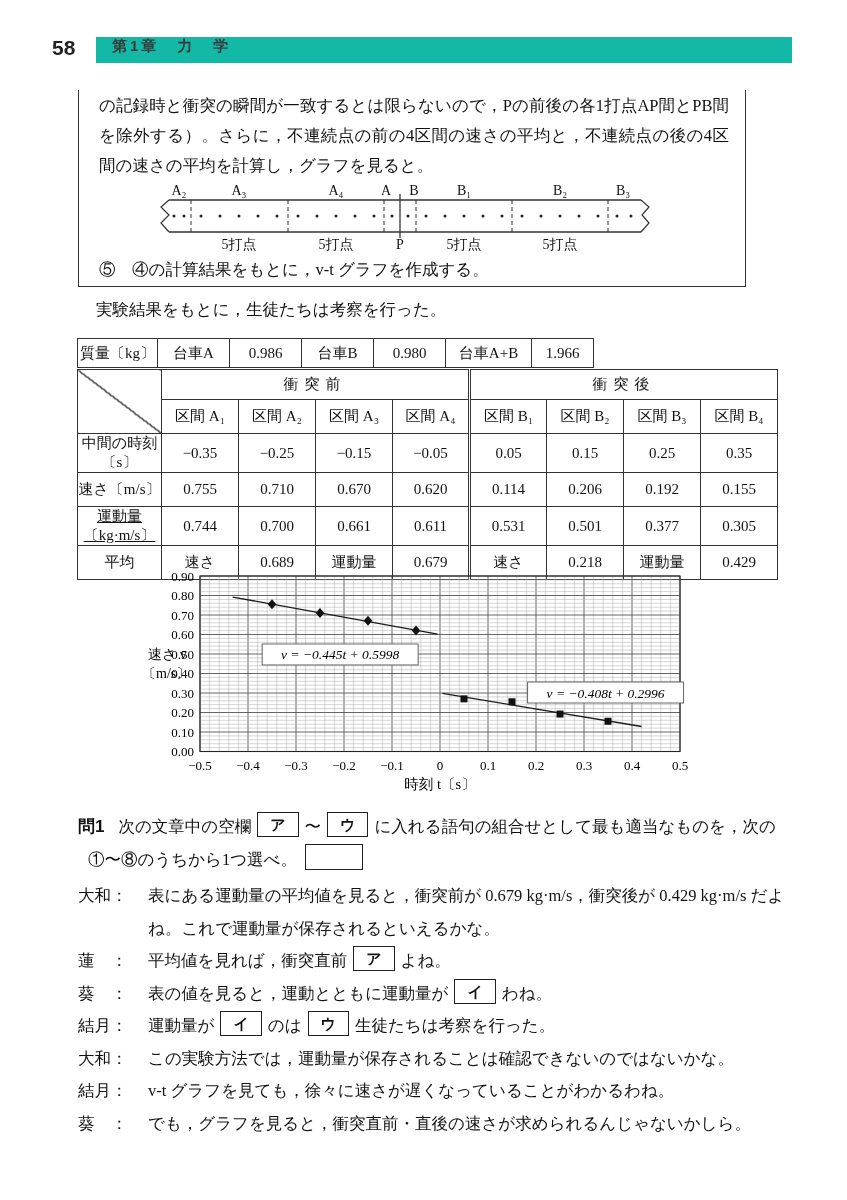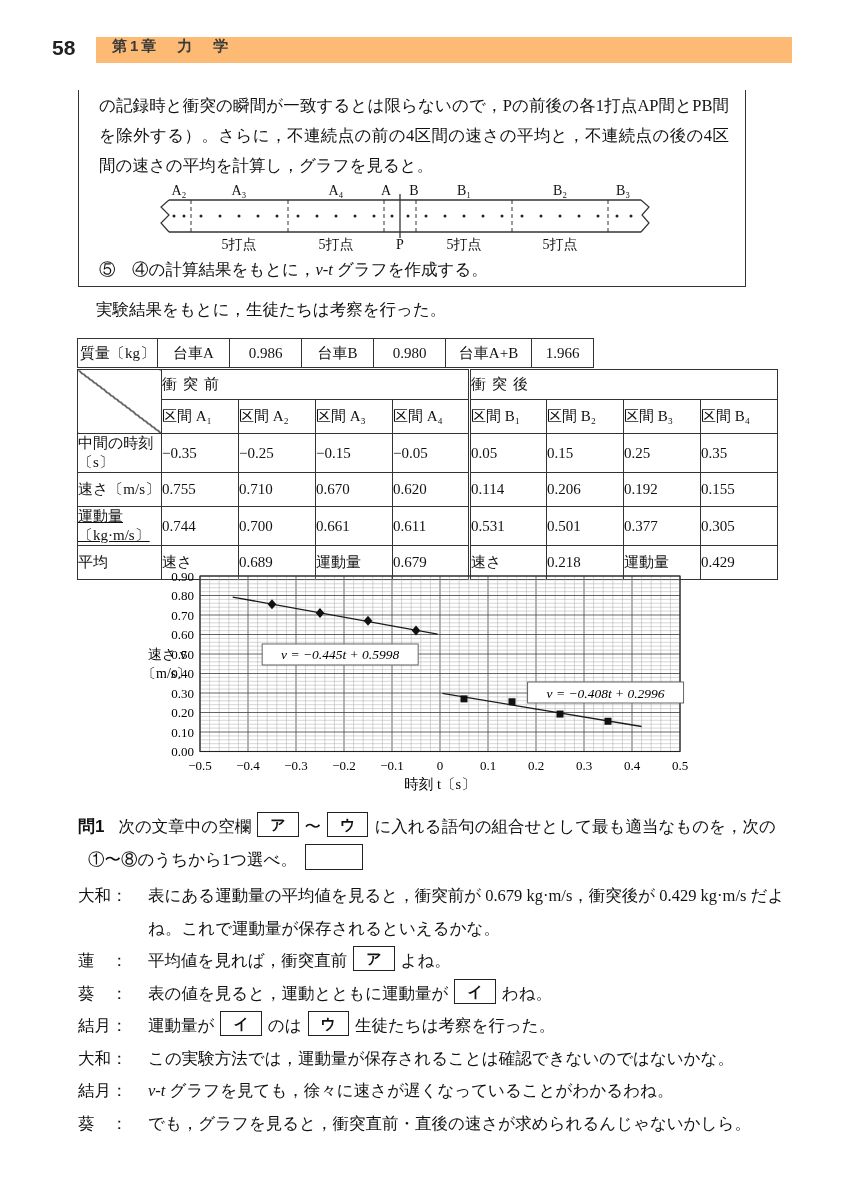--- a/index.html
+++ b/index.html
@@ -1,56 +1,56 @@
 <!DOCTYPE html>
 <html><head>
 <meta charset="utf-8">
 <style>
   html,body{margin:0;padding:0;background:#fff;}
   #page{position:relative;width:847px;height:1200px;background:#fff;overflow:hidden;
         font-family:"Liberation Serif","DejaVu Serif",serif;color:#111;}
   .abs{position:absolute;}
   #page-number{left:52px;top:36px;font:bold 21px "Liberation Sans","DejaVu Sans",sans-serif;color:#222;}
-  #chapter-bar{left:96px;top:37px;width:696px;height:26px;background:#fdba74;}
+  #chapter-bar{left:96px;top:37px;width:696px;height:26px;background:#14b8a6;}
   #chapter-title{line-height:26px;padding-left:16px;font:bold 15px "Liberation Sans","DejaVu Sans",sans-serif;
                  letter-spacing:3px;color:#3a3a3a;}
   #excerpt-box{left:78px;top:90px;width:668px;height:197px;box-sizing:border-box;
                border-left:1.6px solid #333;border-right:1.6px solid #333;border-bottom:1.6px solid #333;
                padding:1px 16px 0 20px;}
   #excerpt-paragraph{font-size:16.5px;line-height:30px;text-align:justify;}
   #tape-wrap{margin:1px 0 0 56px;}
   #tape-wrap svg{display:block;}
   #step5{font-size:16.5px;line-height:28px;}
   #intro{left:96px;top:299px;font-size:16.5px;}
   table{border-collapse:collapse;background:#fff;}
   #mass-table{left:77px;top:338px;}
   #mass-table td{border:1.2px solid #333;height:28px;text-align:center;font-size:15px;padding:0;}
   #data-table{left:77px;top:369px;border:1.6px solid #333;}
-  #data-table td{border:1px solid #333;font-size:15px;padding:0;}
+  #data-table td{border:1px solid #333;text-align:center;font-size:15px;padding:0;}
   .sep{border-left:3.5px double #333 !important;}
   .diag{background:linear-gradient(to top right,transparent calc(50% - 0.7px),#333 calc(50% - 0.7px),
         #333 calc(50% + 0.7px),transparent calc(50% + 0.7px));}
   .hdr{font-size:15.5px;letter-spacing:6px;}
   .colhdr{font-size:14.5px;}
   .rl{font-size:13.5px;}
   .rl-s{font-size:11.5px;}
   .rl-xs{font-size:11px;text-decoration:underline;}
   #vt-graph{left:128px;top:562px;}
   #question{left:78px;top:810px;width:708px;font-size:16.5px;line-height:33px;padding-left:10px;text-indent:-10px;}
   .qlabel{font:bold 17px "Liberation Sans","DejaVu Sans",sans-serif;margin-right:14px;}
   .blank{display:inline-block;border:1.6px solid #222;padding:0 12px;margin:0 6px;
          font:bold 15px "Liberation Sans","DejaVu Sans",sans-serif;line-height:23px;
          text-indent:0;vertical-align:2px;}
   .ansbox{display:inline-block;width:56px;height:24px;border:1.6px solid #222;margin-left:8px;
           vertical-align:-5px;text-indent:0;}
   #dialogue{left:78px;top:880px;width:712px;}
   .drow{display:flex;font-size:16.5px;line-height:32.5px;}
   .dspeaker{width:70px;flex:0 0 70px;}
   .dtext{flex:1;}
-  .it{font-style:italic;text-align:center;}
+  .it{text-align:center;}
 </style>
 </head>
 <body>
 
 <div id="page">
 
   <div class="abs" id="page-number">58</div>
   <div class="abs" id="chapter-bar">
     <div id="chapter-title">第1章　力　学</div>
   </div>

